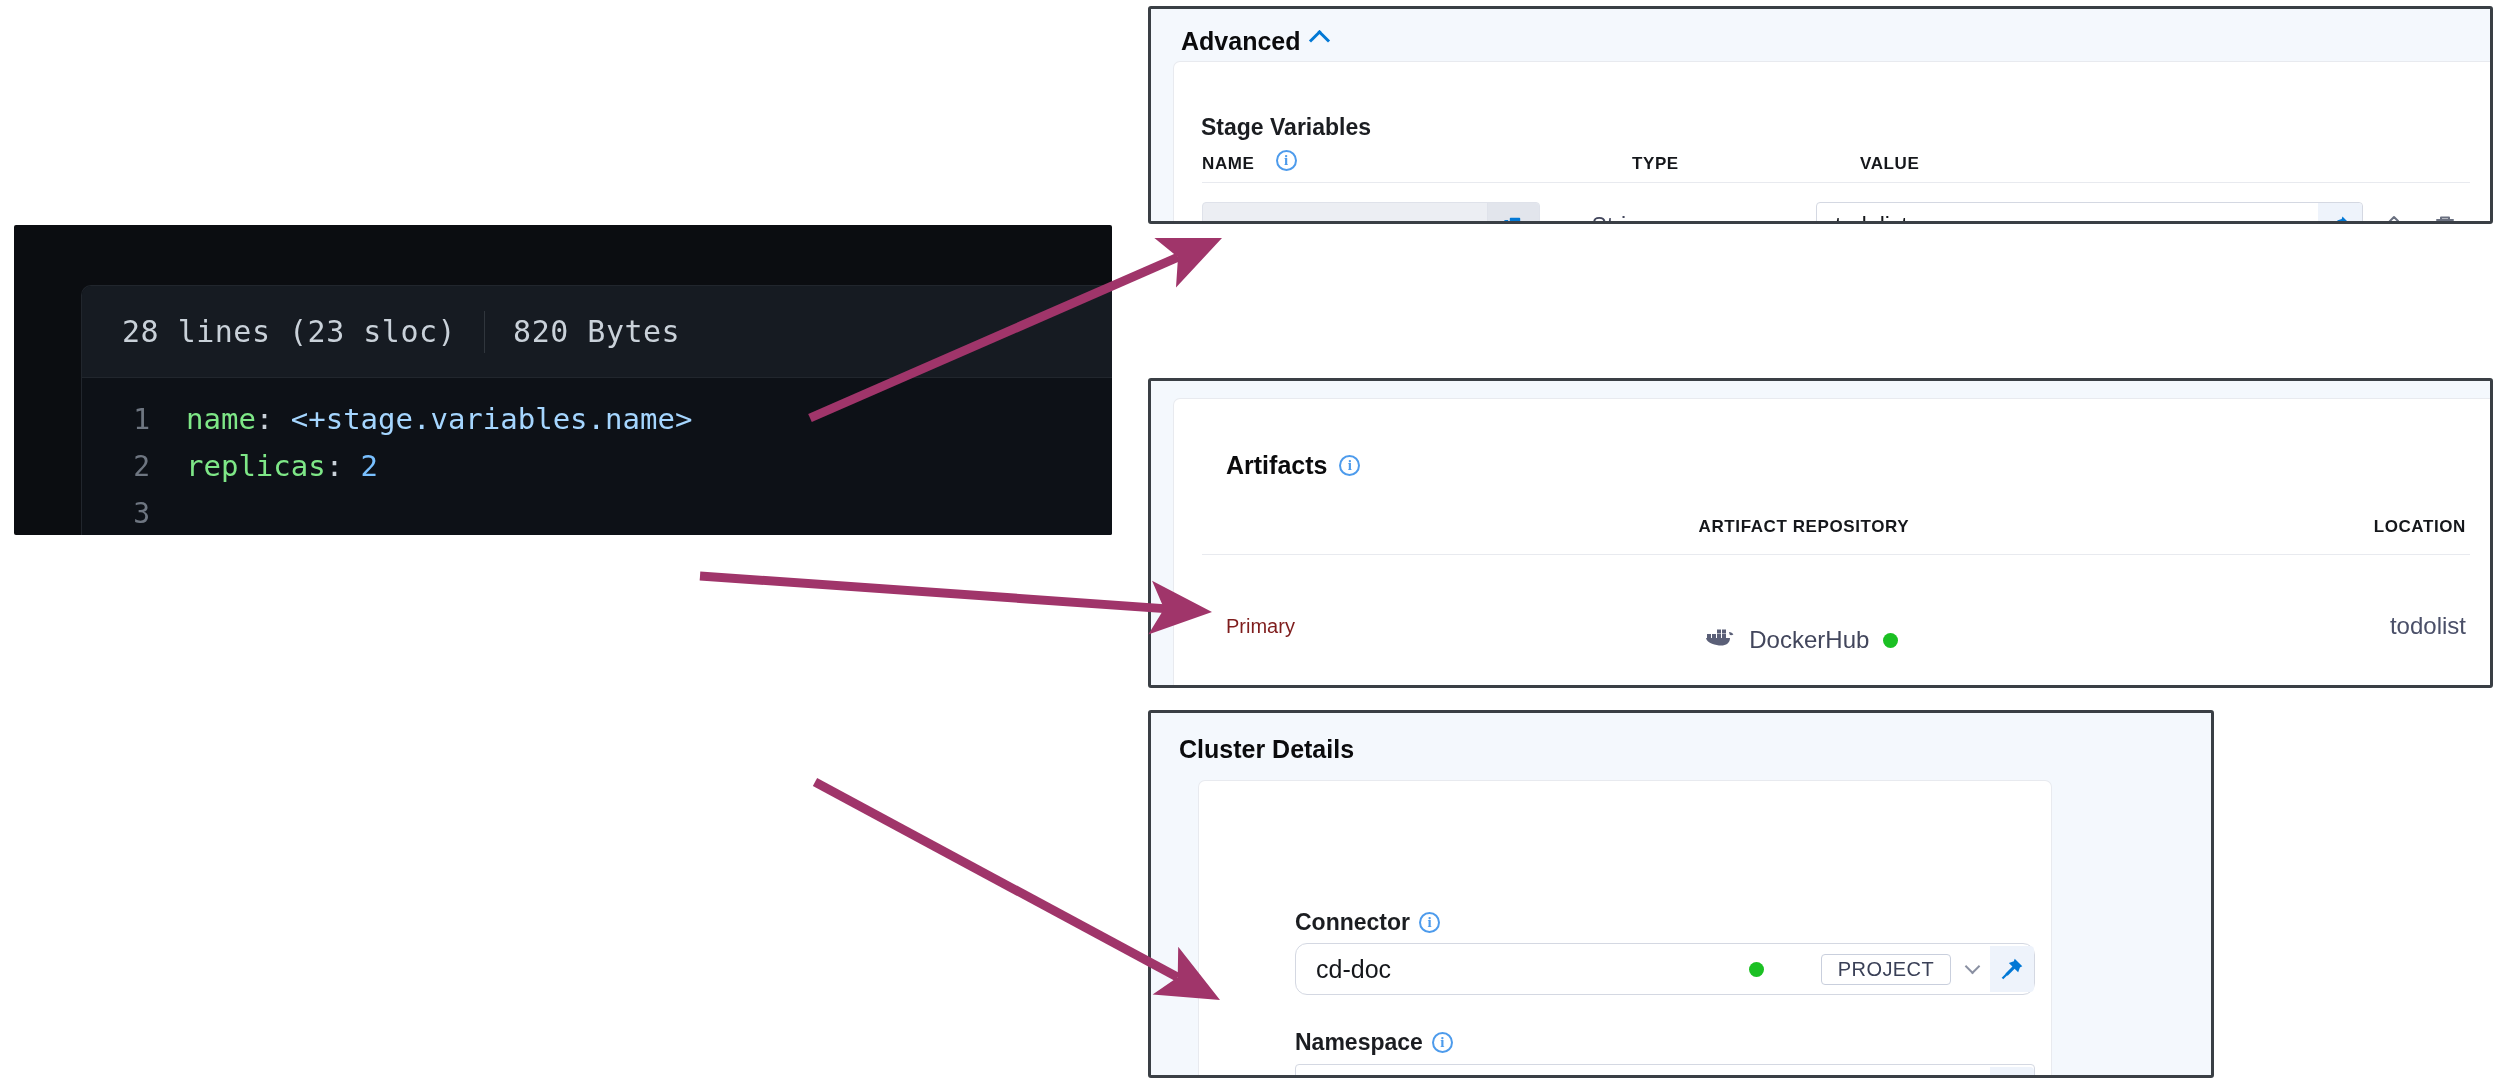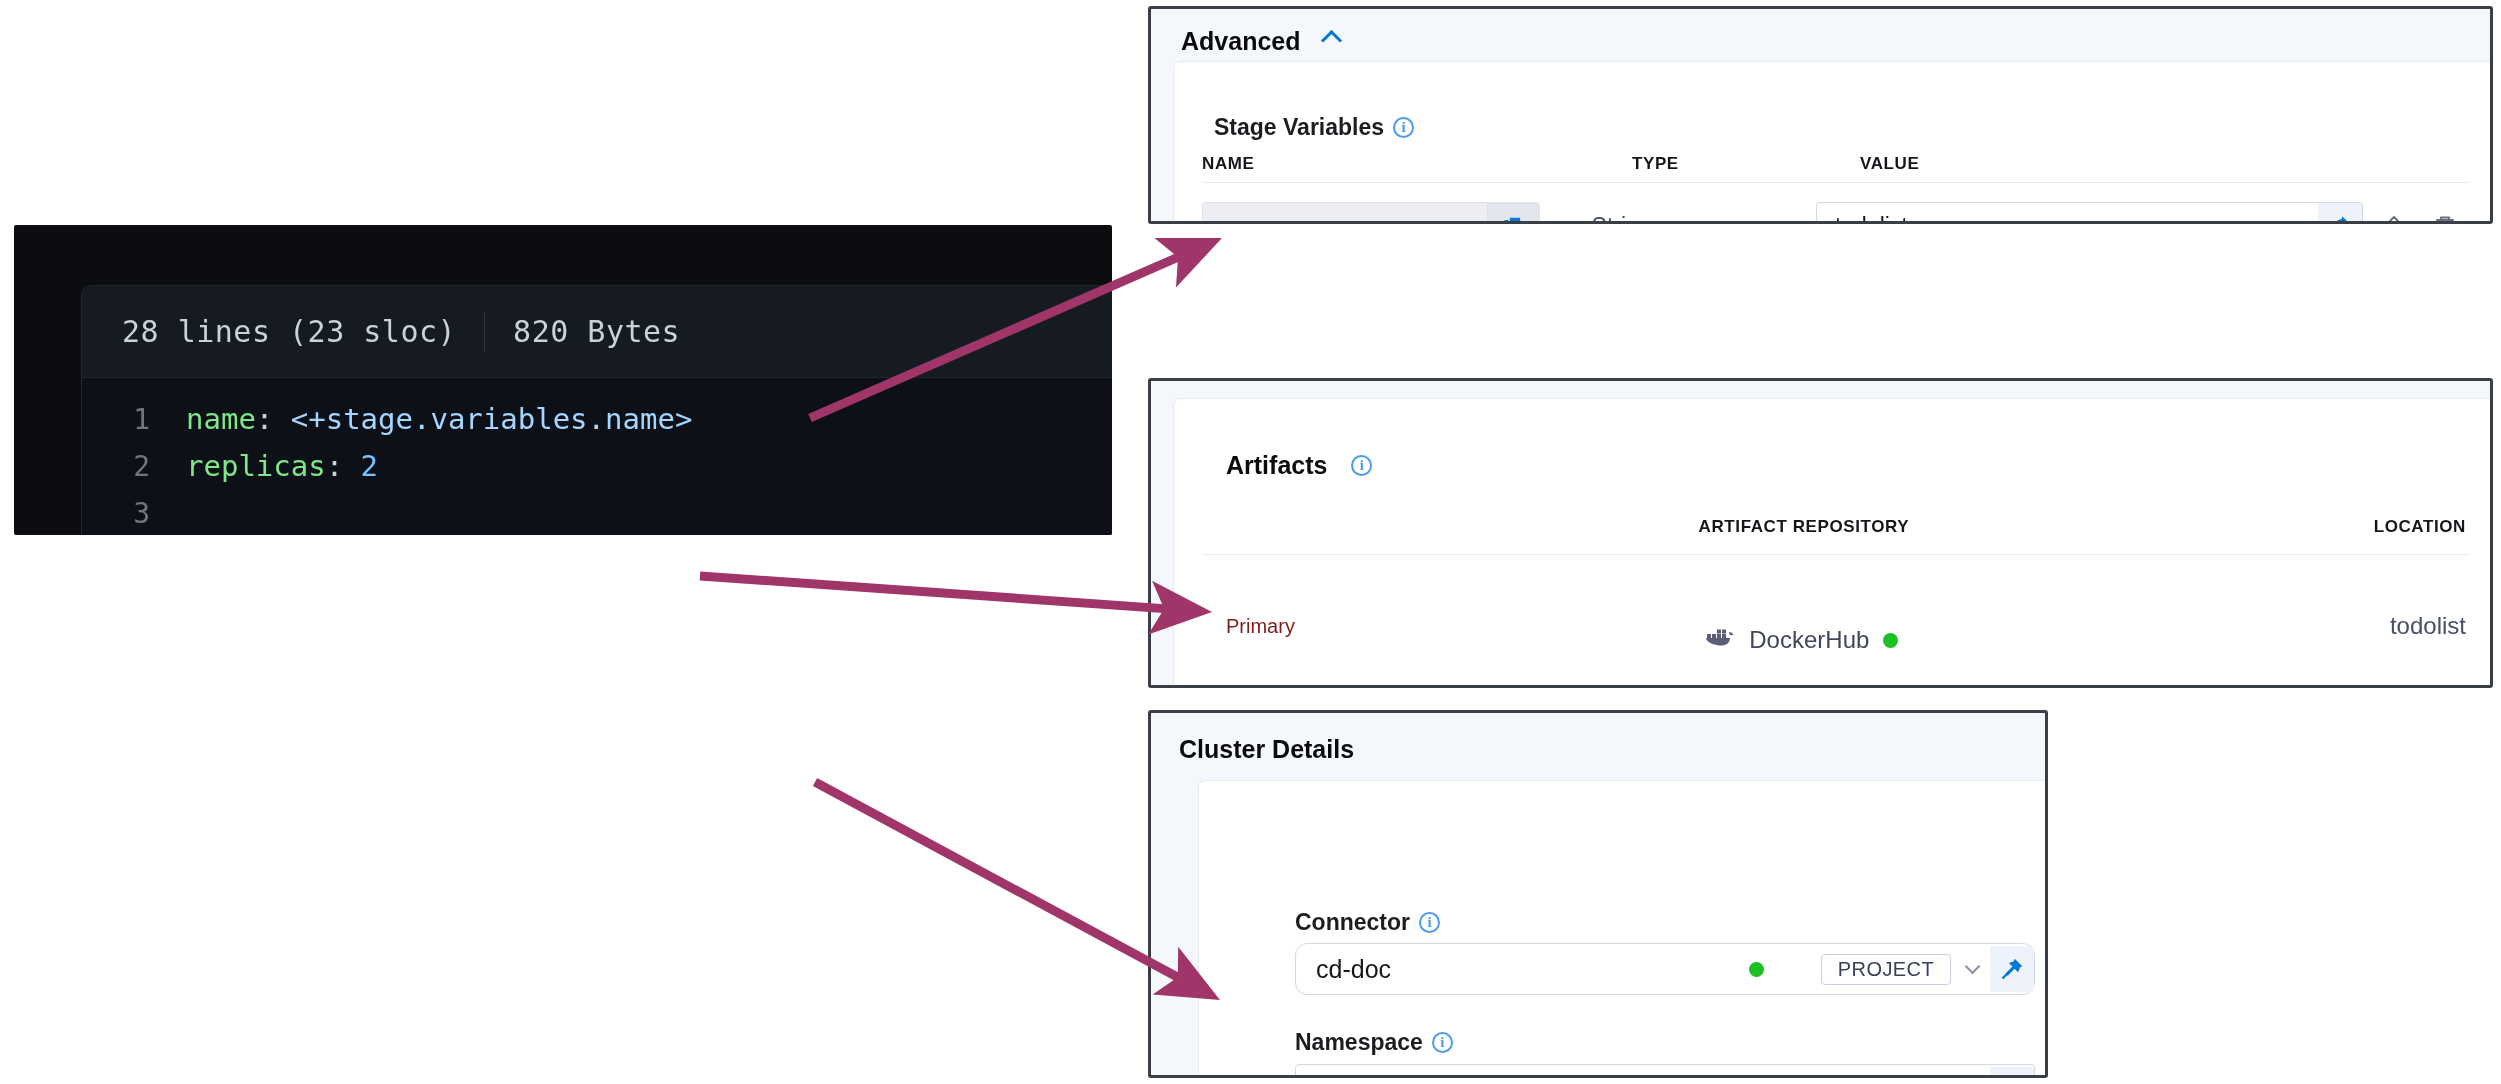--- a/index.html
+++ b/index.html
@@ -81,21 +81,21 @@
     background: #ffffff;
     border-radius: 6px;
     box-shadow: 0 0 0 1px #e8eaef;
   }
   .panel-title {
     font-size: 25px;
     font-weight: bold;
     color: #0b0b0d;
     display: flex;
     align-items: center;
-    gap: 24px;
+    gap: 12px;
   }
   .chev {
     display: inline-block;
     width: 15px; height: 15px;
     border-left: 3.5px solid #0278d5;
     border-top: 3.5px solid #0278d5;
     transform: rotate(45deg);
     margin-bottom: 3px;
   }
   .info-i {
@@ -124,21 +124,21 @@
     color: #15171b;
   }
   .hr { height: 1px; background: #e8eaef; }
 
   
   #panel-advanced { left: 1148px; top: 6px; width: 1345px; height: 218px; }
   #panel-advanced .panel-inner {
     position: absolute; left: 23px; top: 53px; width: 1322px; height: 170px;
   }
   .adv-title { position: absolute; left: 30px; top: 18px; }
-  .sv-label { position: absolute; left: 40px; top: 52px; }
+  .sv-label { position: absolute; left: 27px; top: 52px; flex-direction: column; }
   .sv-cols { position: absolute; left: 28px; top: 92px; width: 1270px; display: flex; }
   .sv-cols .c1 { width: 430px; }
   .sv-cols .c2 { width: 228px; }
   .sv-row-divider { position: absolute; left: 28px; top: 120px; width: 1268px; }
   .sv-row {
     position: absolute; left: 28px; top: 140px;
     width: 1270px; display: flex; align-items: center;
   }
   .name-field {
     width: 358px; height: 48px;
@@ -185,21 +185,21 @@
   .art-cols .ac1 { width: 490px; }
   .art-cols .ac2 { width: 700px; }
   .art-divider { position: absolute; left: 28px; top: 155px; width: 1268px; }
   .art-row { position: absolute; left: 52px; top: 198px; width: 1240px; display: flex; align-items: center; }
   .art-row .ar1 { width: 490px; font-size: 20px; color: #7f1d1d; }
   .art-row .ar2 { width: 700px; display: flex; align-items: center; gap: 14px; font-size: 24px; color: #42465c; margin-top: 28px; }
   .art-row .ar3 { font-size: 24px; color: #4a4f68; }
   .dot-green { width: 15px; height: 15px; border-radius: 50%; background: #1bc023; display: inline-block; }
 
   
-  #panel-cluster { left: 1148px; top: 710px; width: 900px; height: 368px; }
+  #panel-cluster { left: 1148px; top: 710px; width: 1066px; height: 368px; }
   #panel-cluster .panel-inner {
     position: absolute; left: 48px; top: 68px; width: 852px; height: 320px;
   }
   .cd-title { position: absolute; left: 28px; top: 22px; }
   .conn-label { position: absolute; left: 96px; top: 128px; }
   .conn-field {
     position: absolute; left: 96px; top: 162px;
     width: 740px; height: 52px;
     background: #fff;
     border: 1px solid #d4d8e2;

